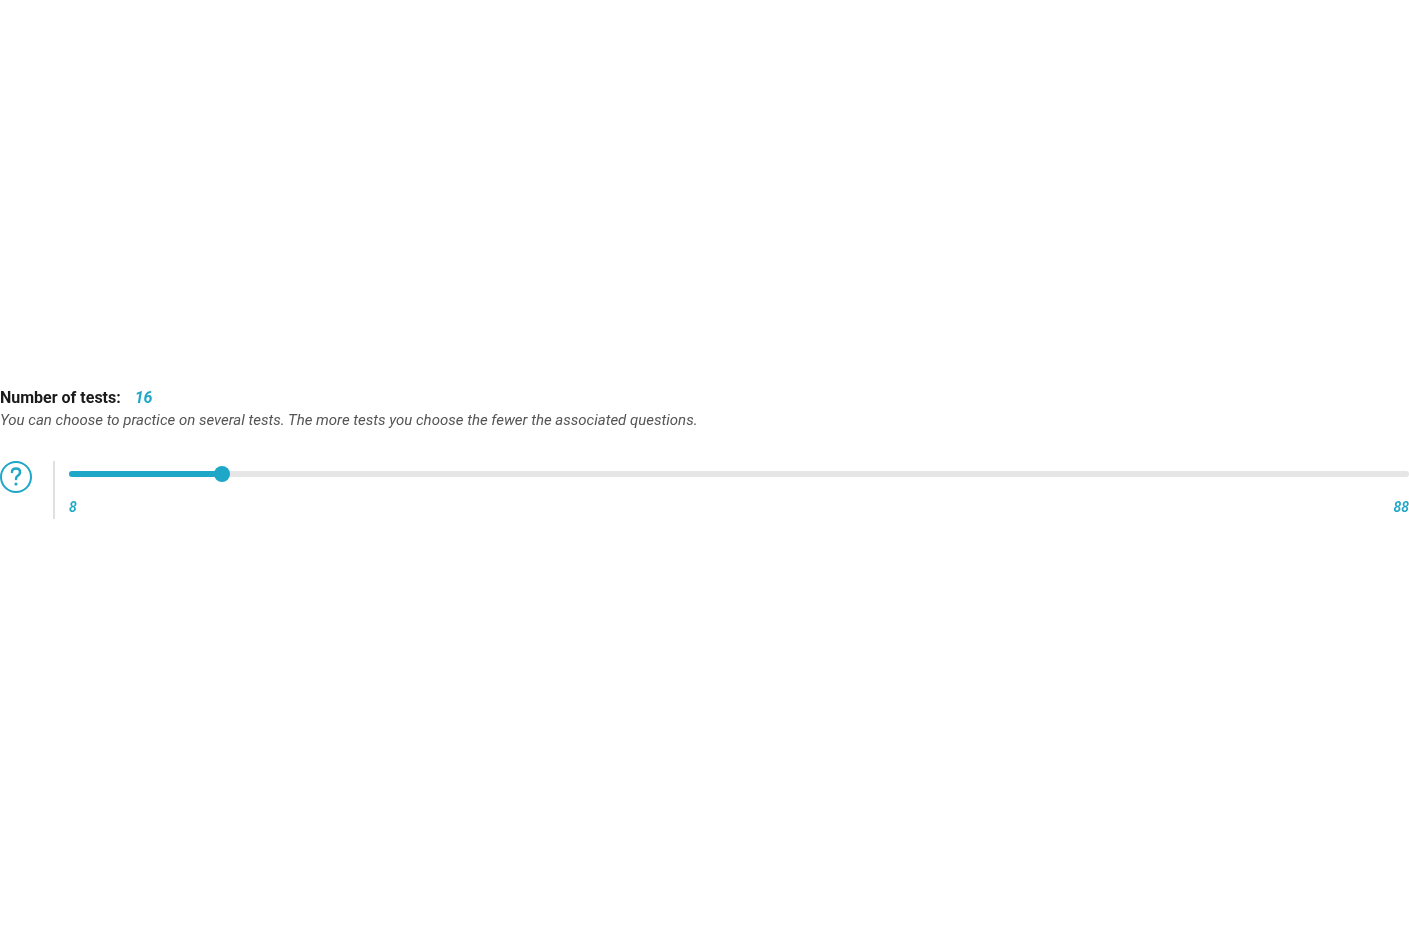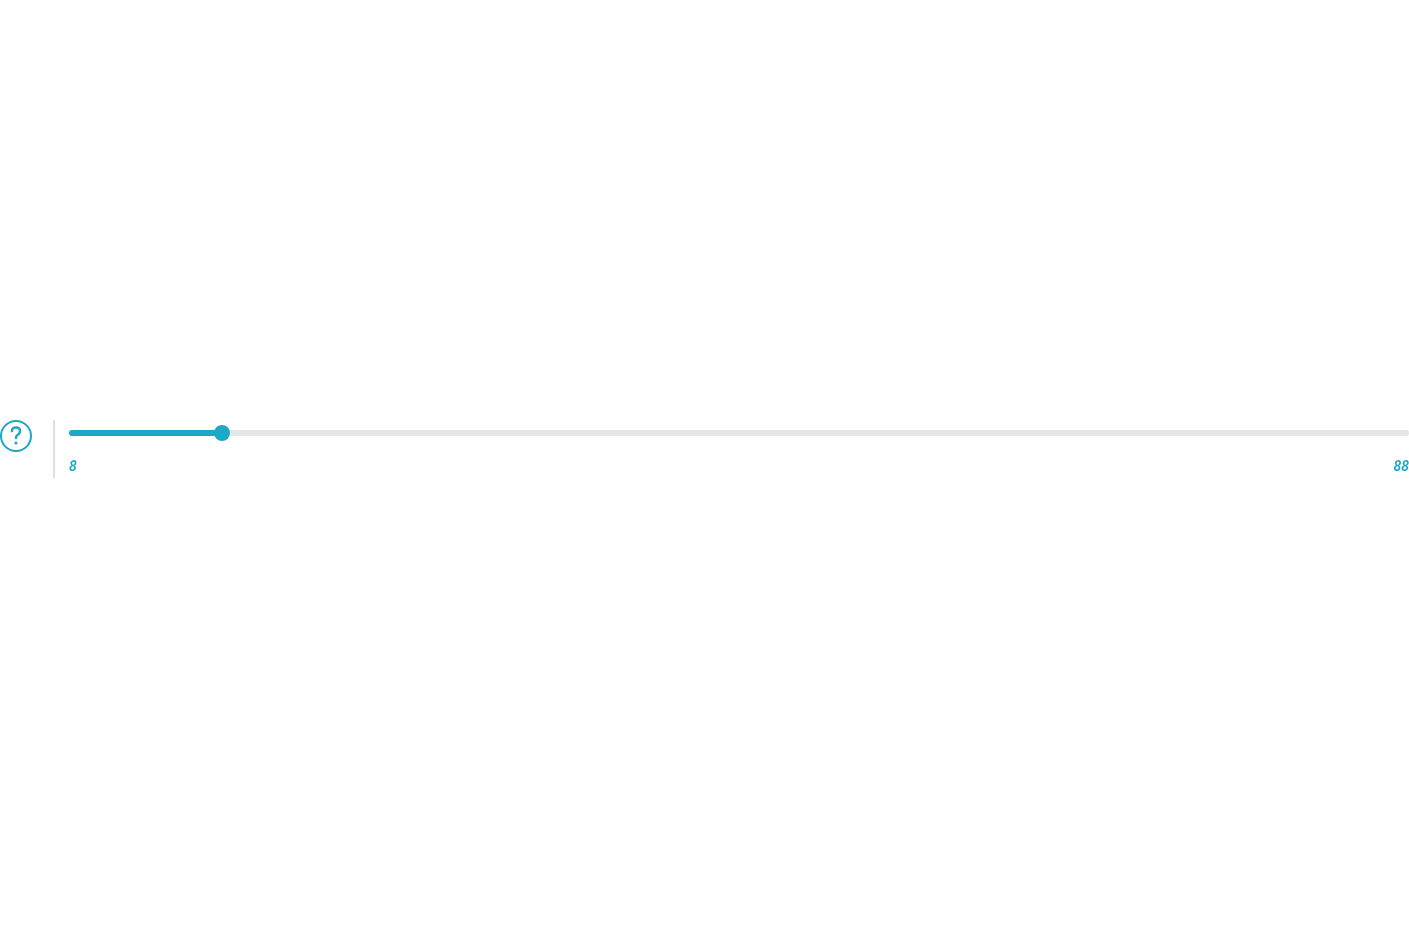--- a/index.html
+++ b/index.html
@@ -111,20 +111,25 @@
       font-size: 14px;
       font-style: italic;
       font-weight: 600;
       color: #1ea7c7;
     }
   </style>
 </head>
 <body>
 
 <div class="content-area">
+  <div class="header-row">
+    <span class="label">Number of tests:</span>
+    <span class="value">16</span>
+  </div>
+  <div class="description">You can choose to practice on several tests. The more tests you choose the fewer the associated questions.</div>
 
   <div class="slider-section">
     <div class="help-icon-wrapper">
       <div class="help-icon">
         <svg viewBox="0 0 14 20">
           <path d="M 3 5 Q 3 1.5 7 1.5 Q 11 1.5 11 5 Q 11 7.5 8.5 9 Q 7 10 7 12" stroke="#1ea7c7" stroke-width="2.5" fill="none" stroke-linecap="round"></path>
           <circle cx="7" cy="17" r="1.6" fill="#1ea7c7"></circle>
         </svg>
       </div>
     </div>

